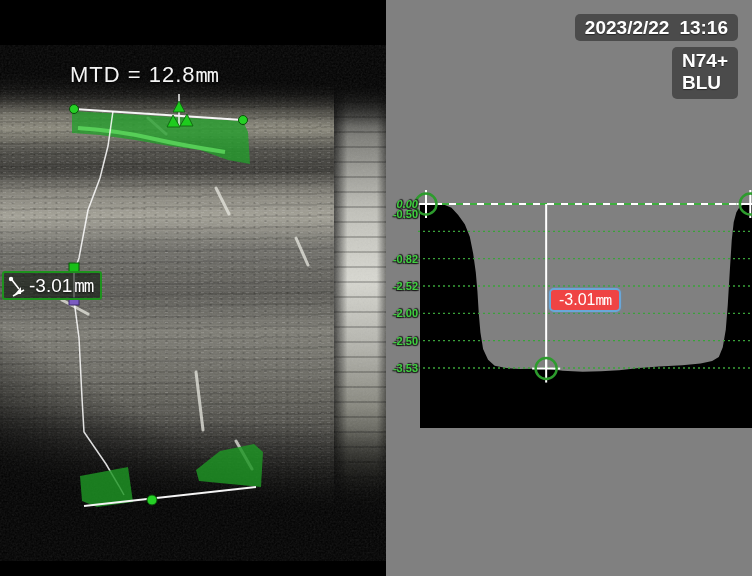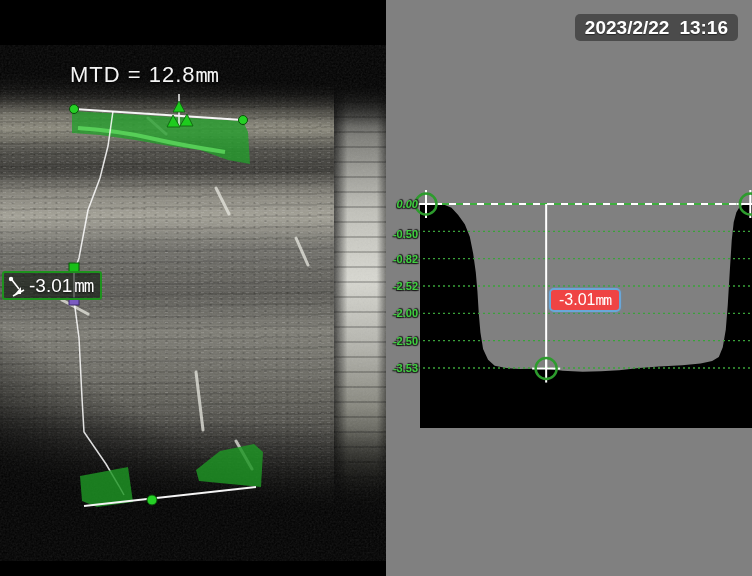--- a/index.html
+++ b/index.html
@@ -155,21 +155,25 @@
           <line x1="160.16" y1="354.5466666666666" x2="160.16" y2="382.5466666666666" stroke="#fff" stroke-width="2"></line>
           <line x1="146.16" y1="368.5466666666666" x2="174.16" y2="368.5466666666666" stroke="#fff" stroke-width="2"></line>
           <circle cx="160.16" cy="368.5466666666666" r="10.5" fill="none" stroke="#2d9b2d" stroke-width="2.5"></circle>
         </g>
       </svg>
 
     <div class="chart-depth-label"><span>-3.01</span><span class="unit">mm</span></div>
 
     <div class="badge badge-timestamp"><span>2023/2/22</span><span class="gap"></span><span>13:16</span></div>
 
+    <div class="badge badge-scope">
+      <div>N74+</div>
+      <div>BLU</div>
+    </div>
   <div class="ytick" style="top: 204px; font-style: italic;">0.00</div>
-      <div class="ytick" style="top: 234px;">-0.50</div>
+      <div class="ytick" style="top: 214px;">-0.50</div>
       <div class="ytick" style="top: 258.667px;">-0.82</div>
       <div class="ytick" style="top: 286px;">-2.52</div>
       <div class="ytick" style="top: 313.333px;">-2.00</div>
       <div class="ytick" style="top: 340.667px;">-2.50</div>
       <div class="ytick" style="top: 368px;">-3.53</div>
     </div>
 </div>
 
 </body></html>

